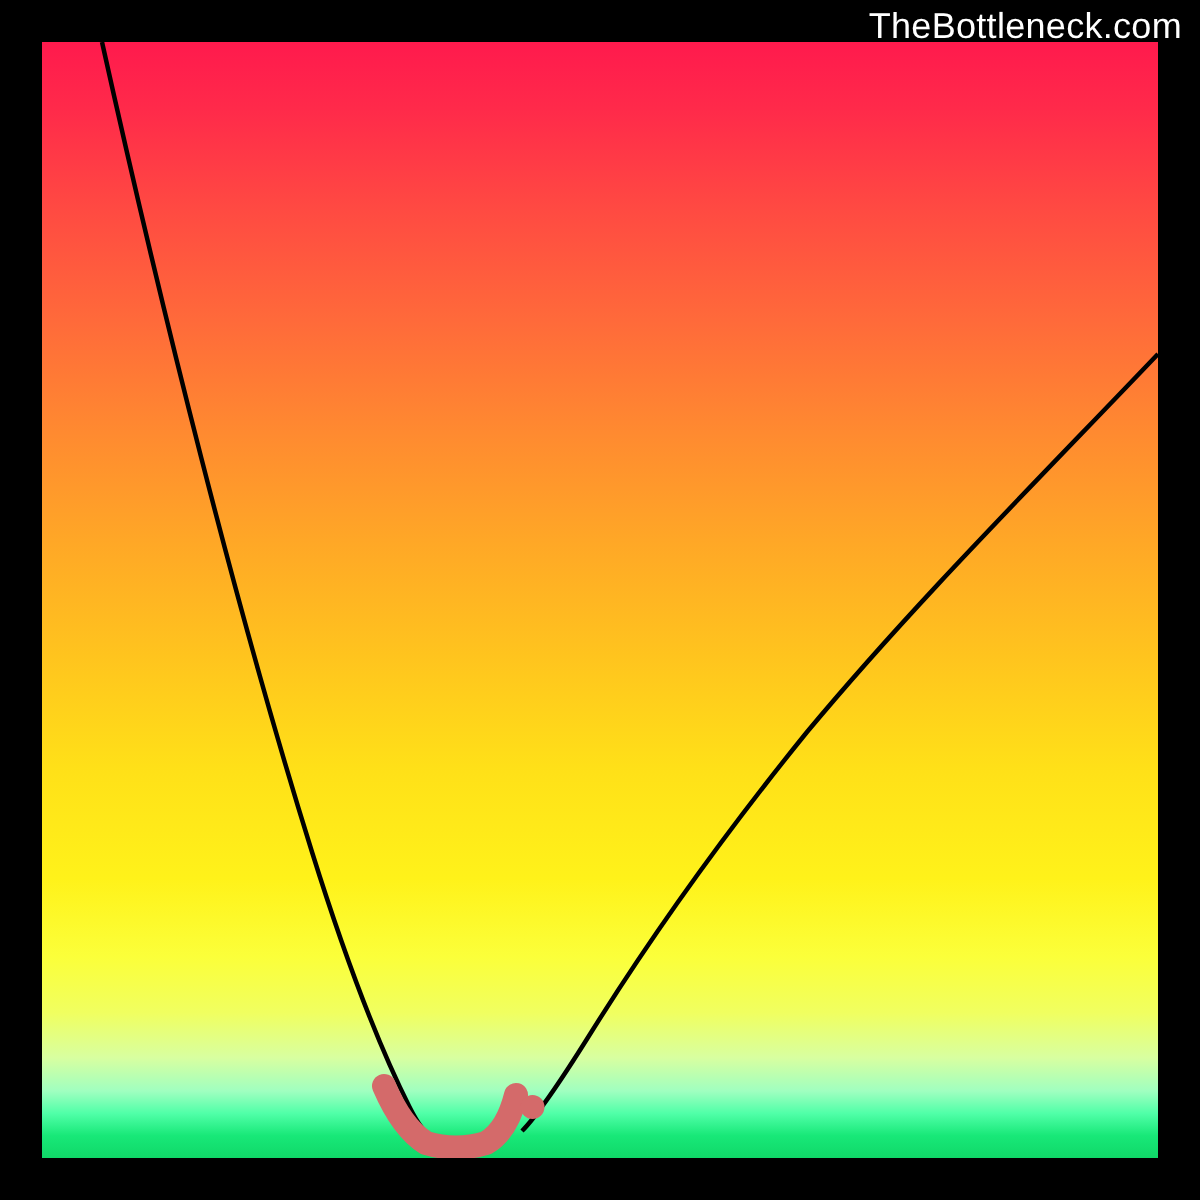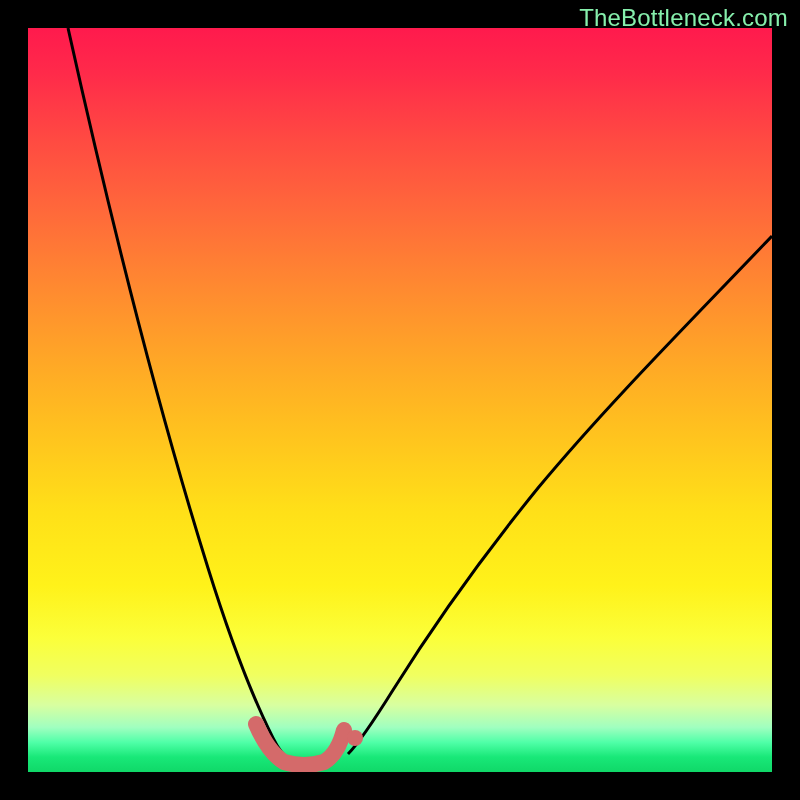--- a/index.html
+++ b/index.html
@@ -47,21 +47,21 @@
     position: absolute;
     left: 0;
     top: 0;
     width: 744px;
     height: 744px;
   }
   .watermark {
     position: absolute;
     top: 4px;
     right: 12px;
-    color: #86efac;
+    color: #ffffff;
     font-size: 24px;
     font-weight: 500;
     letter-spacing: 0.2px;
   }
 </style>
 </head>
 <body>
 
 <div class="frame">
 

